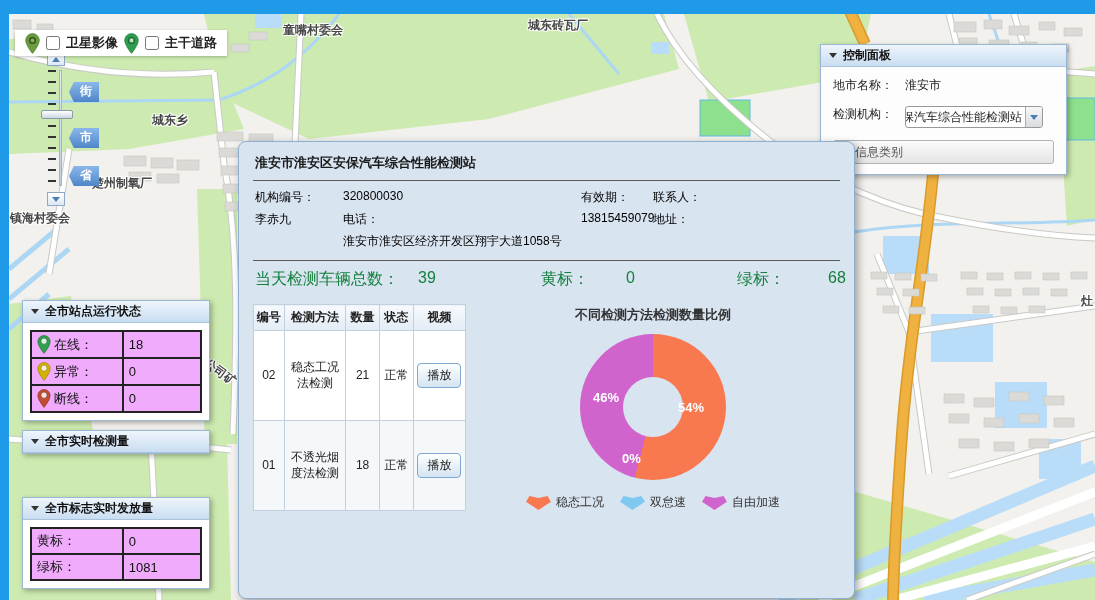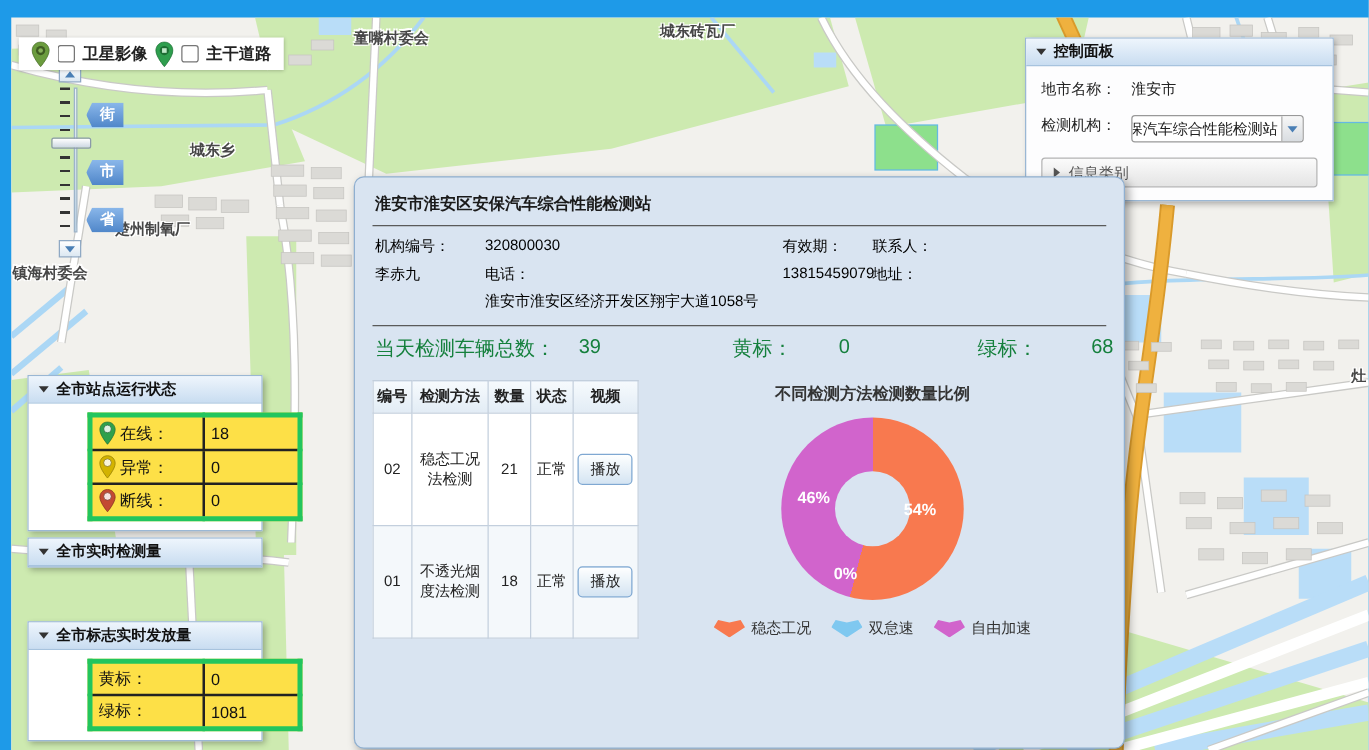--- a/index.html
+++ b/index.html
@@ -41,35 +41,35 @@
 
   
   .panel { position:absolute; z-index:10; background:#eef4fb; border:1px solid #9ab7d4;
     box-shadow:2px 2px 5px rgba(0,0,0,.3); }
   .panel-hdr { height:22px; display:flex; align-items:center; gap:6px; padding:0 8px;
     background:linear-gradient(#eef5fc,#c9ddf1); border-bottom:1px solid #a7c3de;
     font-size:12px; font-weight:bold; color:#111; cursor:pointer; }
   .arr-dn { width:0;height:0;border-left:4px solid transparent;border-right:4px solid transparent;border-top:5px solid #333; }
   .arr-rt { width:0;height:0;border-top:4px solid transparent;border-bottom:4px solid transparent;border-left:5px solid #555; }
   .panel-body { background:#fff; padding:7px; }
-  .stat-table { width:100%; border-collapse:collapse; border:4px solid #22c55e; background:#fde047;margin-left:40px; }
+  .stat-table { width:100%; border-collapse:collapse; border:2px solid #22c55e; background:#f0abfc; }
   .stat-table td { border:2px solid #222; font-size:13px; color:#111; padding:3px 5px; height:24px; }
   .stat-table .lblcell { display:flex; align-items:center; gap:3px; border:none; }
   .stat-table td.l { width:54%; }
   .spin { width:14px; height:19px; }
 
   
   #p-status  { left:13px; top:286px; width:188px; }
   #p-rt      { left:13px; top:416px; width:188px; }
   #p-issue   { left:13px; top:483px; width:188px; }
 
   
   .popup { position:absolute; left:229px; top:127px; width:617px; height:458px; z-index:20;
     background:#d9e4f1; border:1px solid #8fafd0; border-radius:8px;
-    box-shadow:3px 3px 8px rgba(0,0,0,.35); padding:10px 14px;margin-left:45px; }
+    box-shadow:3px 3px 8px rgba(0,0,0,.35); padding:10px 14px; }
   .popup h1 { font-size:13px; font-weight:bold; color:#1a1a1a; padding:2px 0 8px 2px; }
   .sep { border:none; border-top:1px solid #5a5a5a; margin:0 0 8px 0; }
   .infogrid { display:grid; grid-template-columns:88px 238px 72px auto; row-gap:5px;
     font-size:12px; color:#000000; margin:2px 0 10px 2px; }
   .infogrid .span3 { grid-column:2 / 5; }
   .statsrow { display:grid; grid-template-columns:148px 108px 70px 96px 76px 60px;
     font-size:16px; color:#15803d; margin:4px 0 10px 2px;gap:15px; }
 
   .mainrow { display:flex; }
   .dtable { width:213px; border-collapse:collapse; background:#fff; border:1px solid #b9c8d8;
@@ -91,21 +91,21 @@
   .slice { position:absolute; color:#fff; font-size:13px; font-weight:bold; z-index:2; }
   .s0 { left:98px; top:66px; }   
   .s2 { left:13px; top:56px; }   
   .s1 { left:42px; top:117px; }  
   .legend { display:flex; gap:16px; margin-top:14px; align-items:center; }
   .leg-item { display:flex; align-items:center; gap:5px; font-size:12px; color:#333; cursor:pointer; }
   .fan { width:25px; height:15px; display:inline-block;
     clip-path:polygon(50% 100%,0% 45%,14% 6%,50% 20%,86% 6%,100% 45%); }
 
   
-  .ctrl { position:absolute; left:811px; top:16px; width:247px; z-index:15;
+  .ctrl { position:absolute; left:811px; top:30px; width:247px; z-index:15;
     background:#fdfdfe; border:1px solid #9ab7d4; box-shadow:2px 2px 5px rgba(0,0,0,.3); }
   .ctrl-body { padding:10px 12px 10px 12px; font-size:12px; color:#222; }
   .ctrl-row { display:flex; align-items:flex-start; margin-bottom:12px; }
   .ctrl-row .lbl { width:72px; }
   .dd { display:flex; width:138px; height:22px; border:1px solid #999; border-radius:3px;
     background:#fff; overflow:hidden; cursor:pointer; }
   .dd-text { flex:1; font-size:12px; color:#222; line-height:20px; padding:0 3px;
     white-space:nowrap; overflow:hidden; direction:rtl; }
   .dd-btn { width:17px; background:linear-gradient(#f7f7f7,#d9dde1); border-left:1px solid #aaa;
     display:flex; align-items:center; justify-content:center; }

